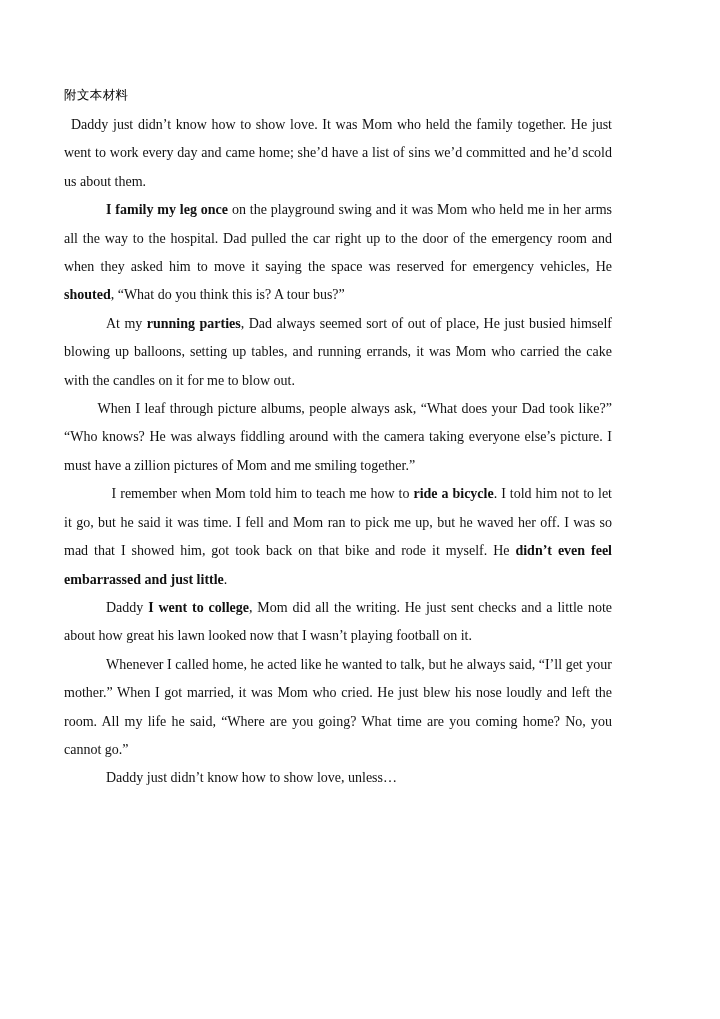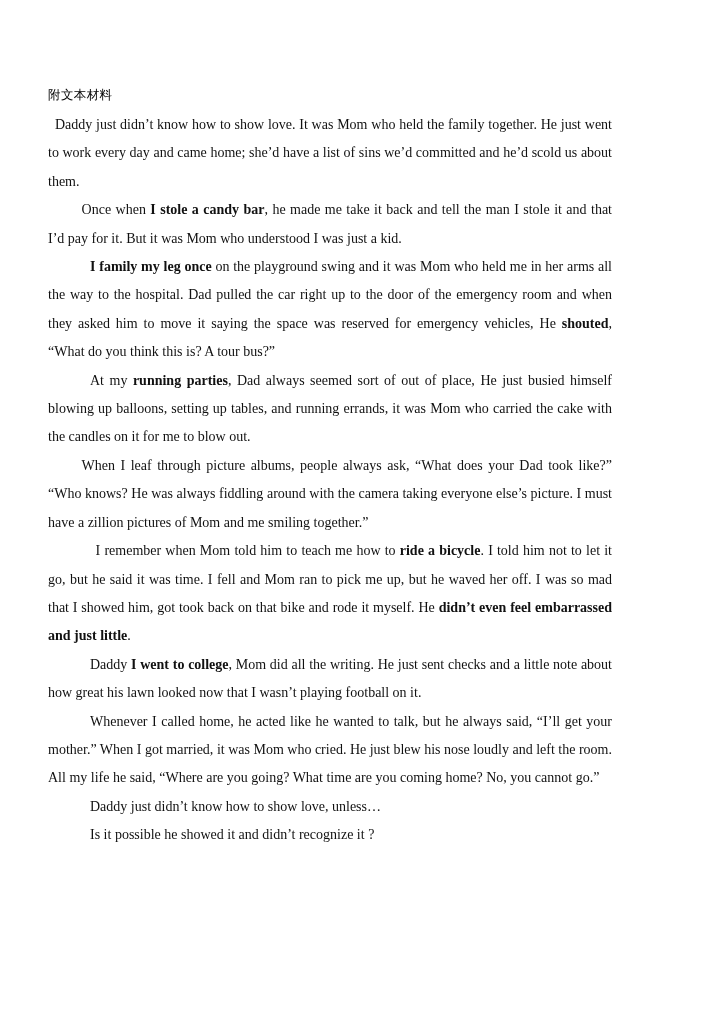--- a/index.html
+++ b/index.html
@@ -12,21 +12,21 @@
     height: 1019px;
     font-family: "Liberation Serif", serif;
     color: #000000;
     -webkit-font-smoothing: antialiased;
   }
   .page {
     position: relative;
     width: 720px;
     height: 1019px;
     box-sizing: border-box;
-    padding: 85px 108px 0 48px;
+    padding: 85px 108px 0 64px;
   }
   .doc-heading {
     font-family: "Liberation Sans", sans-serif;
     font-size: 12.5px;
     line-height: 1.6;
     color: #000;
     margin: 0 0 6px 0;
     letter-spacing: 0.4px;
   }
   .body-text p {
@@ -44,23 +44,21 @@
   .body-text p.ind-xl { text-indent: 3.4em; }
   b, .bold { font-weight: bold; }
 </style>
 </head>
 <body>
 
 <div class="page">
   <div class="doc-heading">附文本材料</div>
   <div class="body-text">
       <p class="ind-sm"><span>Daddy just didn’t know how to show love. It was Mom who held the family together. He just went to work every day and came home; she’d have a list of sins we’d committed and he’d scold us about them.</span></p>
-      <p class="ind-md"><span>Once when </span><b>I stole a candy bar</b><span>, he made me take it back and tell the man I stole it and that I’d pay for it. But it was Mom who understood I was just a kid.</span></p>
       <p class="ind-lg"><b>I family my leg once</b><span> on the playground swing and it was Mom who held me in her arms all the way to the hospital. Dad pulled the car right up to the door of the emergency room and when they asked him to move it saying the space was reserved for emergency vehicles, He </span><b>shouted</b><span>, “What do you think this is? A tour bus?”</span></p>
       <p class="ind-lg"><span>At my </span><b>running parties</b><span>, Dad always seemed sort of out of place, He just busied himself blowing up balloons, setting up tables, and running errands, it was Mom who carried the cake with the candles on it for me to blow out.</span></p>
       <p class="ind-md"><span>When I leaf through picture albums, people always ask, “What does your Dad took like?” “Who knows? He was always fiddling around with the camera taking everyone else’s picture. I must have a zillion pictures of Mom and me smiling together.”</span></p>
       <p class="ind-xl"><span>I remember when Mom told him to teach me how to </span><b>ride a bicycle</b><span>. I told him not to let it go, but he said it was time. I fell and Mom ran to pick me up, but he waved her off. I was so mad that I showed him, got took back on that bike and rode it myself. He </span><b>didn’t even feel embarrassed and just little</b><span>.</span></p>
       <p class="ind-lg"><span>Daddy </span><b>I went to college</b><span>, Mom did all the writing. He just sent checks and a little note about how great his lawn looked now that I wasn’t playing football on it.</span></p>
       <p class="ind-lg"><span>Whenever I called home, he acted like he wanted to talk, but he always said, “I’ll get your mother.” When I got married, it was Mom who cried. He just blew his nose loudly and left the room. All my life he said, “Where are you going? What time are you coming home? No, you cannot go.”</span></p>
       <p class="ind-lg"><span>Daddy just didn’t know how to show love, unless…</span></p>
-      <p class="ind-lg"><span>Is it possible he showed it and didn’t recognize it ?</span></p>
     </div>
 </div>
 
 </body></html>

